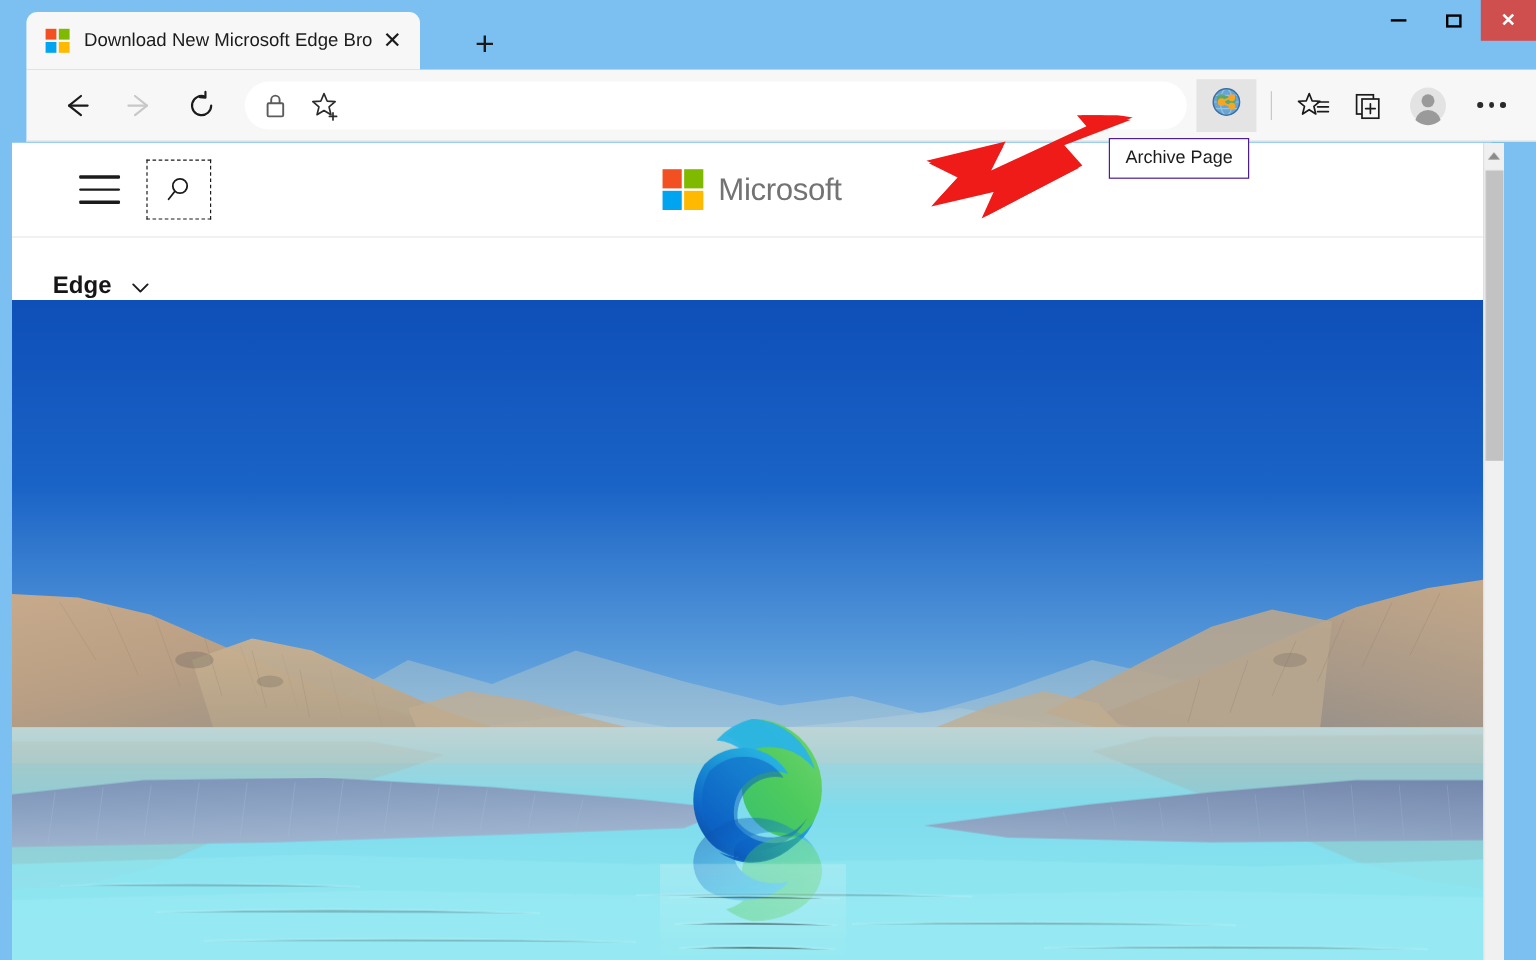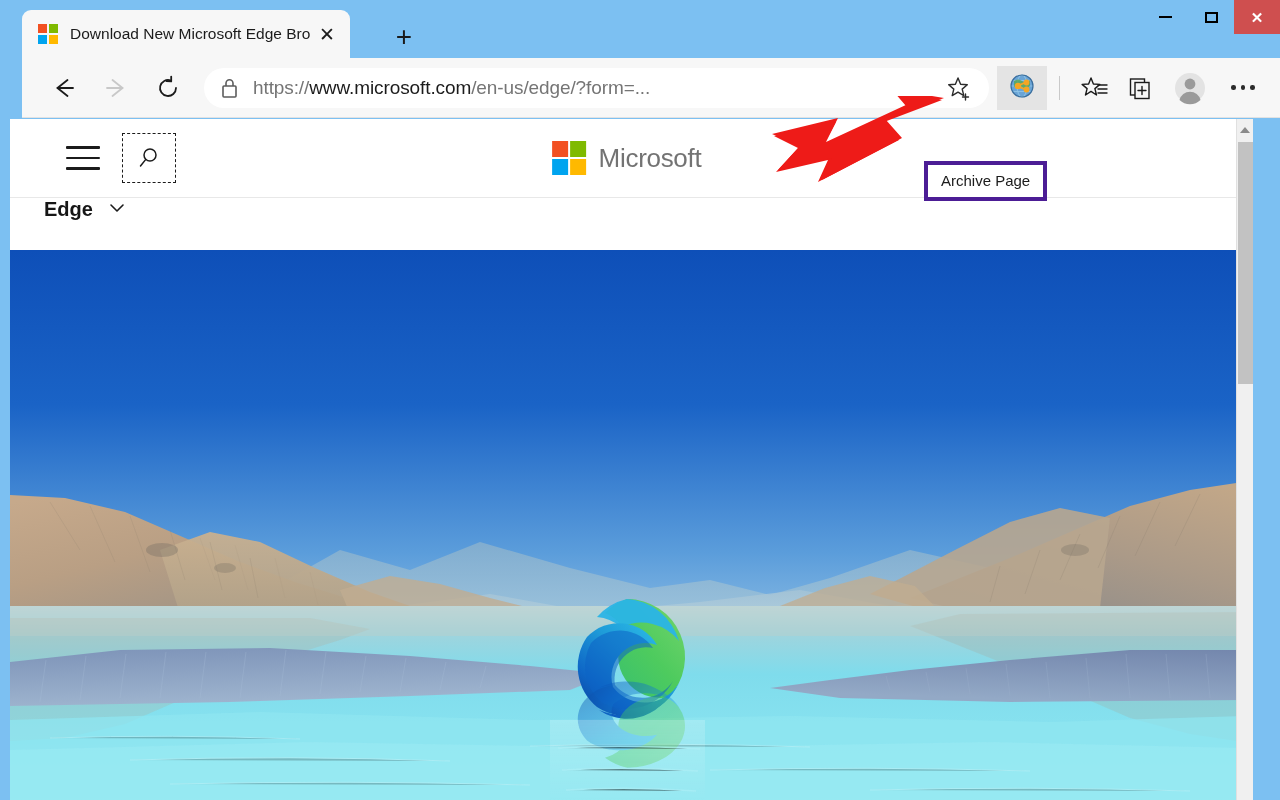--- a/index.html
+++ b/index.html
@@ -145,27 +145,26 @@
   .tb-btn.avatar { width: 52px; }
   .tb-btn.more { width: 54px; margin-right: 10px; }
   .dots { display:flex; gap:5px; align-items:center; }
   .dots i { width:4.5px; height:4.5px; border-radius:50%; background:#2b2b2b; display:block; }
 
   
   .tooltip {
     position: absolute;
     left: 924px; top: 115px;
     background: #ffffff;
-    border: 4px solid #4c1d95;
+    border: 1px solid #4c1d95;
     padding: 7px 13px 8px 13px;
     font-size: 15px;
     color: #1b1b1b;
     z-index: 40;
     white-space: nowrap;
-    margin-top: 46px;
   }
 
   
   .viewport {
     position: absolute; left: 10px; top: 119px;
     width: 1233px; height: 681px;
     background: #fff;
     overflow: hidden;
   }
   .site-header {
@@ -189,21 +188,21 @@
     position: absolute; left: 50%; top: 50%;
     transform: translate(-50%, -50%);
     display: flex; align-items: center; gap: 13px;
   }
   .ms-brand .ms-squares { width: 34px; height: 34px; grid-template-columns: 16px 16px; grid-template-rows: 16px 16px; gap: 2px;}
   .ms-word { font-size: 26px; color: #737373; letter-spacing: -0.3px; }
 
   .subnav {
     height: 52px;
     background: #fff;
-    display: flex; align-items: flex-start;
+    display: flex; align-items: flex-end;
     padding-left: 34px;
     box-sizing: border-box;
   }
   .subnav-label { font-size: 20px; font-weight: bold; color: #161616; }
   .subnav-chev { margin-left: 14px; display:flex; align-items:center; }
 
   
   .hero {
     position: relative;
     height: 551px;
@@ -303,21 +302,20 @@
       </svg>
     </div>
 
     <div class="urlbar">
       <span class="lock">
         <svg width="19" height="22" viewBox="0 0 19 22">
           <rect x="3" y="9" width="13" height="11" rx="1" fill="none" stroke="#5c5c5c" stroke-width="1.6"></rect>
           <path d="M6 9 V6.2 A3.5 3.5 0 0 1 13 6.2 V9" fill="none" stroke="#5c5c5c" stroke-width="1.6"></path>
         </svg>
       </span>
-      <span class="urltext"><span>https://</span><span class="host">www.microsoft.com</span><span>/en-us/edge/?form=...</span></span>
       <span class="fav-star">
         <svg width="28" height="28" viewBox="0 0 28 28">
           <path d="M13 4 L15.6 10.2 L22.3 10.7 L17.2 15.1 L18.8 21.6 L13 18.1 L7.2 21.6 L8.8 15.1 L3.7 10.7 L10.4 10.2 Z" fill="none" stroke="#2b2b2b" stroke-width="1.4" stroke-linejoin="round"></path>
           <path d="M20.5 20 V26 M17.5 23 H23.5" stroke="#2b2b2b" stroke-width="1.4" stroke-linecap="round"></path>
         </svg>
       </span>
     </div>
 
     <div class="ext-btn">
       <span>

